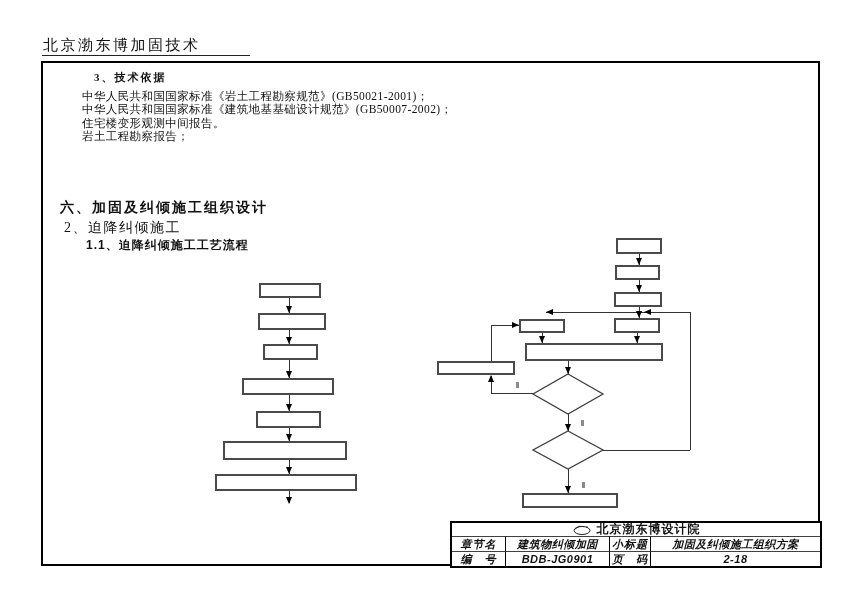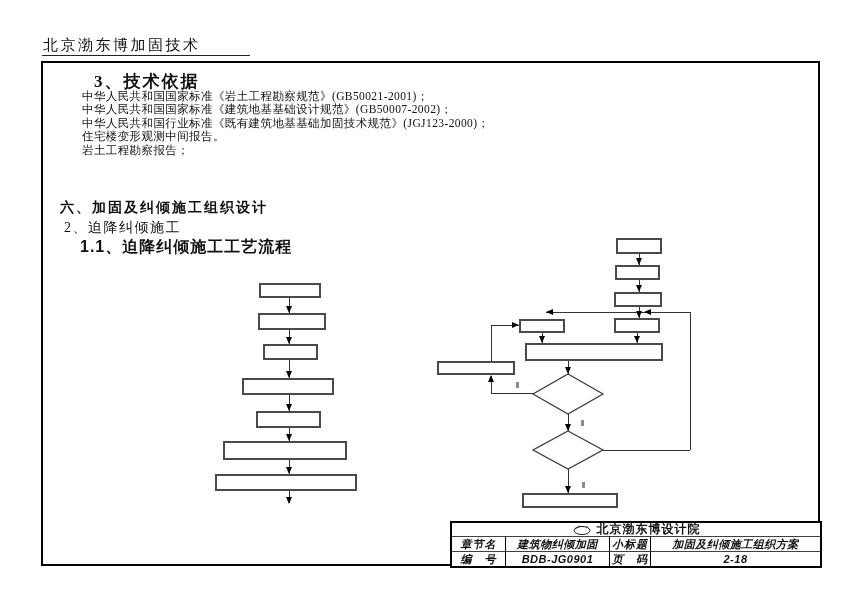--- a/index.html
+++ b/index.html
@@ -1,26 +1,26 @@
 <!DOCTYPE html>
 <html><head>
 <meta charset="utf-8">
 <style>
   html,body{margin:0;padding:0;background:#fff;}
   .page{position:relative;width:863px;height:609px;background:#fff;overflow:hidden;
         font-family:"Liberation Serif","DejaVu Serif",serif;color:#111;}
   .hdr{position:absolute;left:43px;top:36px;font-size:15px;letter-spacing:2.5px;white-space:nowrap;}
   .hdr-underline{position:absolute;left:42px;top:55px;width:208px;height:1px;background:#222;}
   .frame{position:absolute;left:41px;top:61px;width:779px;height:505px;border:2px solid #000;box-sizing:border-box;}
-  .s3-title{position:absolute;left:94px;top:70px;font-size:17px;font-weight:600;letter-spacing:2px;white-space:nowrap;}
+  .s3-title{position:absolute;left:94px;top:70px;font-size:11px;font-weight:600;letter-spacing:2px;white-space:nowrap;}
   .refs{position:absolute;left:82px;top:90px;font-size:11.5px;line-height:13.4px;letter-spacing:0.4px;}
   .ref-line{white-space:nowrap;}
   .s6-title{position:absolute;left:60px;top:199px;width:802px;text-align:left;font-size:14px;font-weight:600;letter-spacing:2px;}
   .sub1{position:absolute;left:64px;top:219px;font-size:14px;letter-spacing:1.5px;white-space:nowrap;}
-  .sub11{position:absolute;left:80px;top:237px;font-size:16px;font-weight:600;letter-spacing:1px;white-space:nowrap;
+  .sub11{position:absolute;left:86px;top:237px;font-size:12px;font-weight:600;letter-spacing:1px;white-space:nowrap;
          font-family:"Liberation Sans","DejaVu Sans",sans-serif;}
   .fc-layer{position:absolute;left:0;top:0;width:863px;height:609px;pointer-events:none;}
   .fc-box{position:absolute;background:#fff;border:2px solid #4a4a4a;box-sizing:border-box;}
   .fc-line{position:absolute;background:#333;}
   .fc-arrow{position:absolute;width:0;height:0;}
   .fc-mark{position:absolute;width:3px;height:6px;background:#8a8a8a;}
   .fc-svg{position:absolute;left:0;top:0;}
   .tb{position:absolute;left:450px;top:521px;width:372px;height:47px;border:2px solid #000;box-sizing:border-box;background:#fff;
       font-family:"Liberation Sans","DejaVu Sans",sans-serif;font-size:11px;color:#111;
       display:grid;grid-template-columns:53px 104px 41px auto;grid-template-rows:13px 15px 15px;}
@@ -39,21 +39,20 @@
 
   <div class="hdr">北京渤东博加固技术</div>
   <div class="hdr-underline"></div>
 
   <div class="frame"></div>
 
   <div class="s3-title">3、技术依据</div>
   <div class="refs">
       <div class="ref-line">中华人民共和国国家标准《岩土工程勘察规范》(GB50021-2001)；</div>
       <div class="ref-line">中华人民共和国国家标准《建筑地基基础设计规范》(GB50007-2002)；</div>
-      <div class="ref-line">中华人民共和国行业标准《既有建筑地基基础加固技术规范》(JGJ123-2000)；</div>
       <div class="ref-line">住宅楼变形观测中间报告。</div>
       <div class="ref-line">岩土工程勘察报告；</div>
     </div>
 
   <div class="s6-title">六、加固及纠倾施工组织设计</div>
   <div class="sub1">2、迫降纠倾施工</div>
   <div class="sub11">1.1、迫降纠倾施工工艺流程</div>
 
   <div class="fc-layer">
       <div class="fc-line" style="left: 289px; top: 298px; width: 1.2px; height: 15px;"></div>

